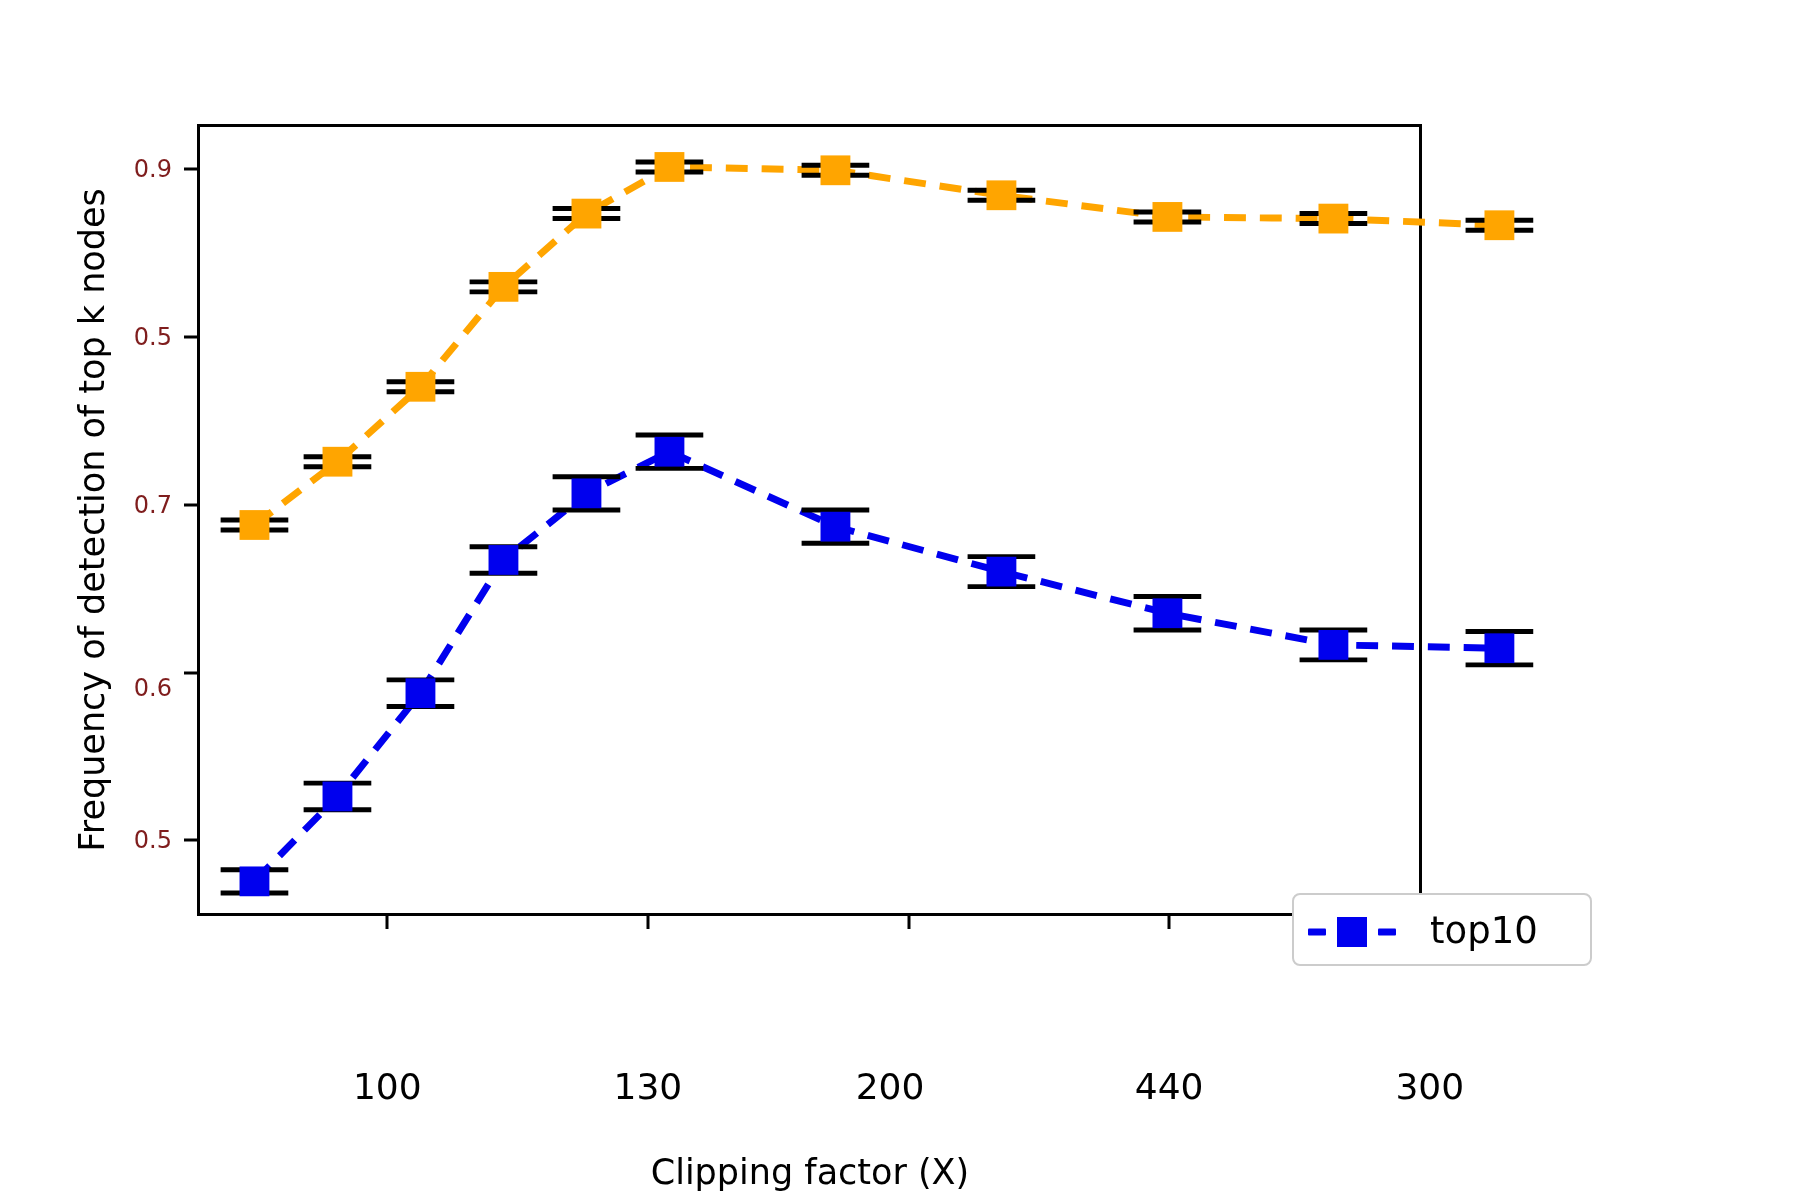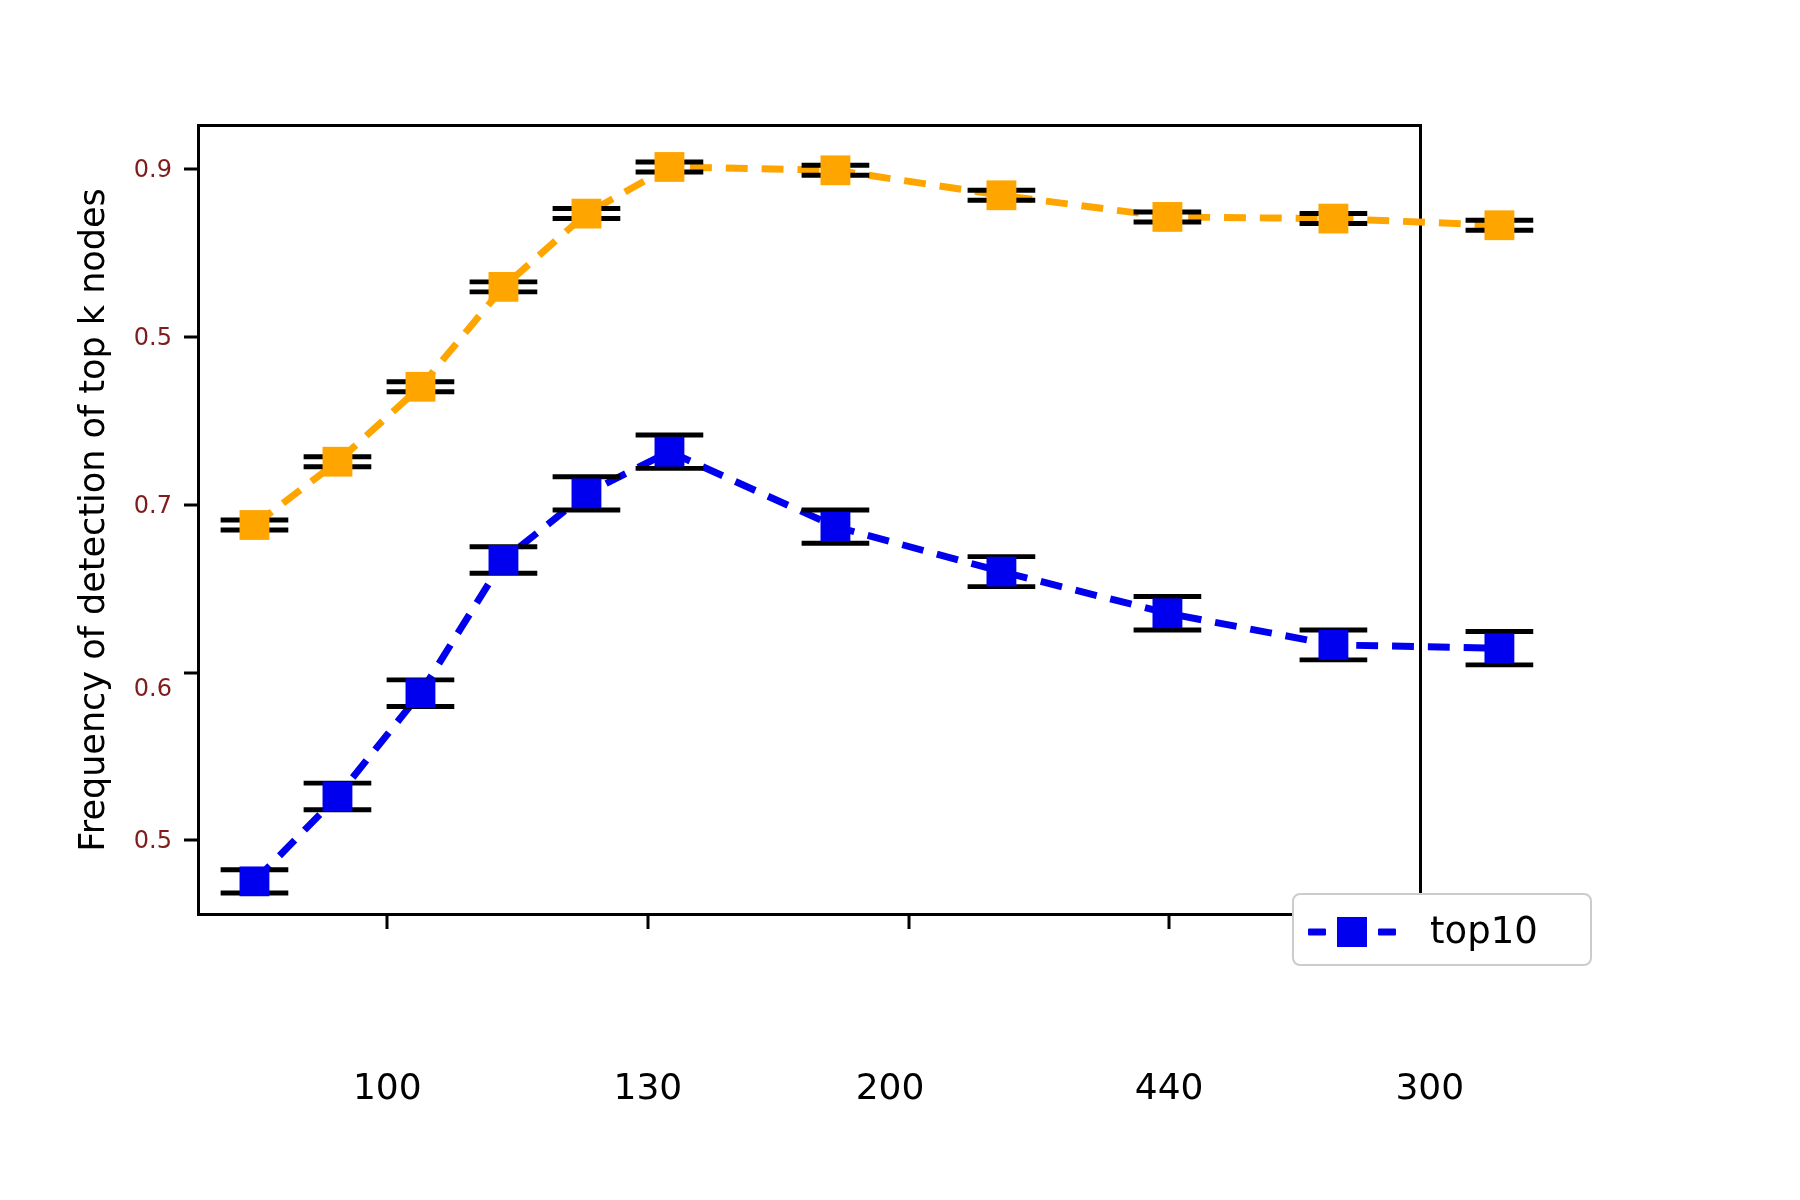--- a/index.html
+++ b/index.html
@@ -75,20 +75,21 @@
   .legend-sample .ls-marker{position:absolute;left:50%;top:50%;transform:translate(-50%,-50%);width:30px;height:30px;}
   .legend-label{font-size:37px;color:#000;margin-left:18px;white-space:nowrap;}
 </style>
 </head>
 <body>
 
 <div id="root">
 
   <div id="y-axis-label">Frequency of detection of top k nodes</div>
 
+  <div id="x-axis-label">Clipping factor (X)</div>
 
   <div id="ytick-labels">
       <div class="ytick-label" style="top: 840.492px;">0.5</div>
       <div class="ytick-label" style="top: 688px;">0.6</div>
       <div class="ytick-label" style="top: 504.898px;">0.7</div>
       <div class="ytick-label" style="top: 337.102px;">0.5</div>
       <div class="ytick-label" style="top: 169.305px;">0.9</div>
     </div>
   <div id="xtick-labels">
       <div class="xtick-label" style="left: 387.266px;">100</div>

